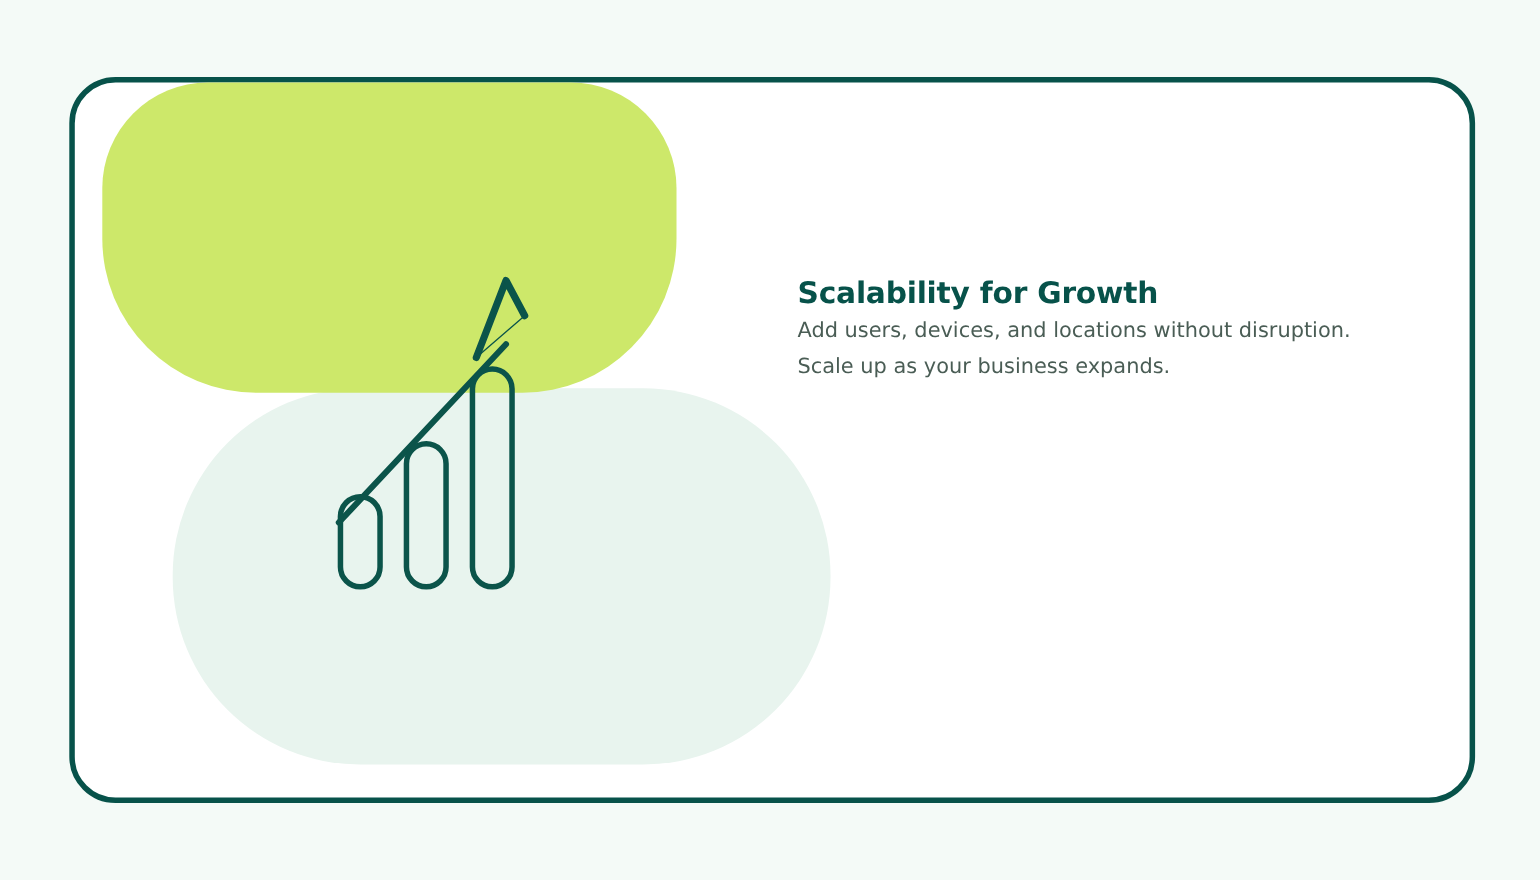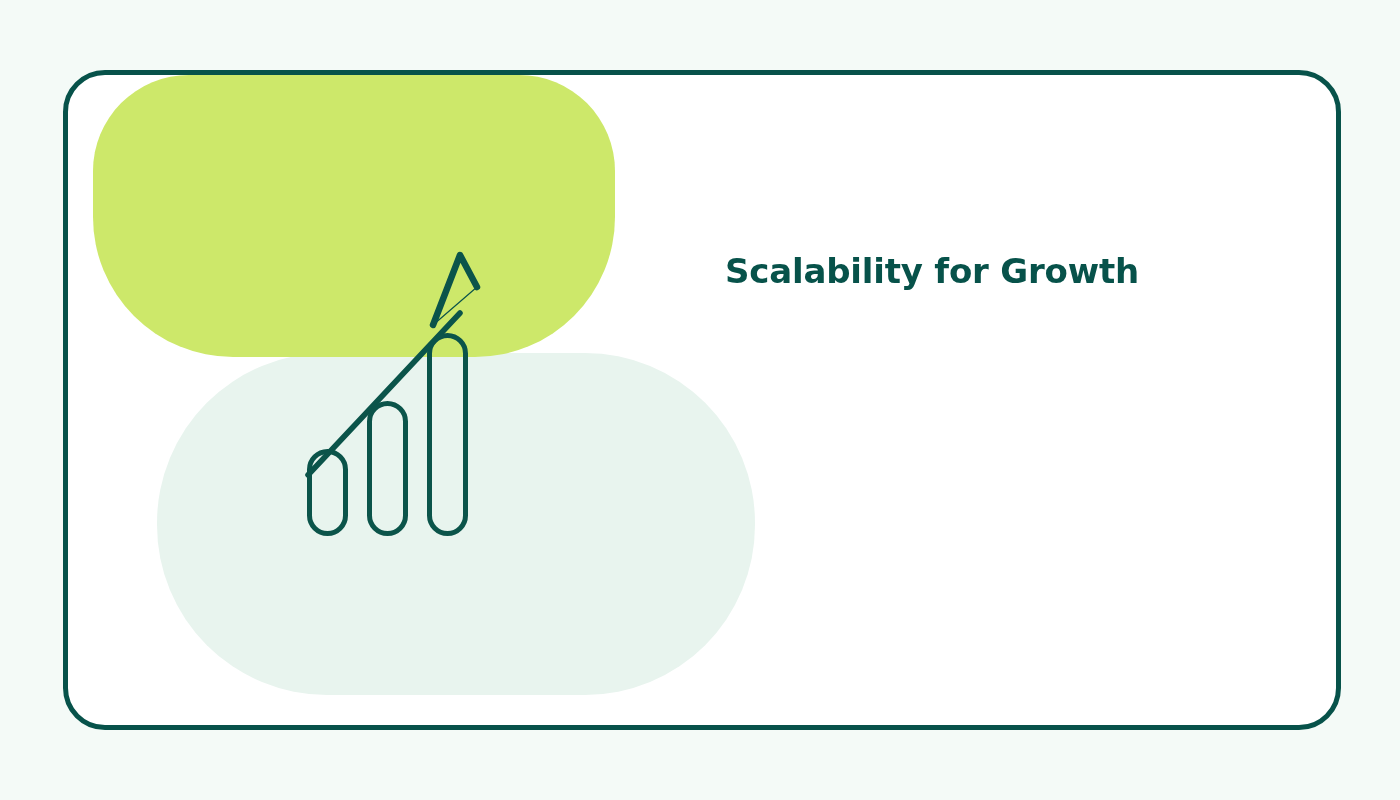--- a/index.html
+++ b/index.html
@@ -67,21 +67,21 @@
 
   .card-text {
     position: absolute;
     left: 657px;
     top: 175px;
     width: 560px;
   }
 
   .card-title {
     color: #07524A;
-    font-size: 34px;
+    font-size: 27px;
     font-weight: bold;
     letter-spacing: -0.2px;
     line-height: 1.25;
   }
 
   .card-desc {
     color: #4A5D55;
     font-size: 19px;
     line-height: 1.75;
     max-width: 530px;
@@ -109,15 +109,16 @@
       <rect x="24.5" y="216.5" width="36" height="82" rx="18" stroke="#0B544A" stroke-width="5"></rect>
 
       <rect x="84.5" y="168.5" width="36" height="130" rx="18" stroke="#0B544A" stroke-width="5"></rect>
 
       <rect x="144.5" y="100.5" width="36" height="198" rx="18" stroke="#0B544A" stroke-width="5"></rect>
     </svg>
   </div>
 
   <div class="card-text">
     <h2 class="card-title">Scalability for Growth</h2>
+    <p class="card-desc">Add users, devices, and locations without disruption. Scale up as your business expands.</p>
   </div>
 
 </div>
 
 </body></html>

